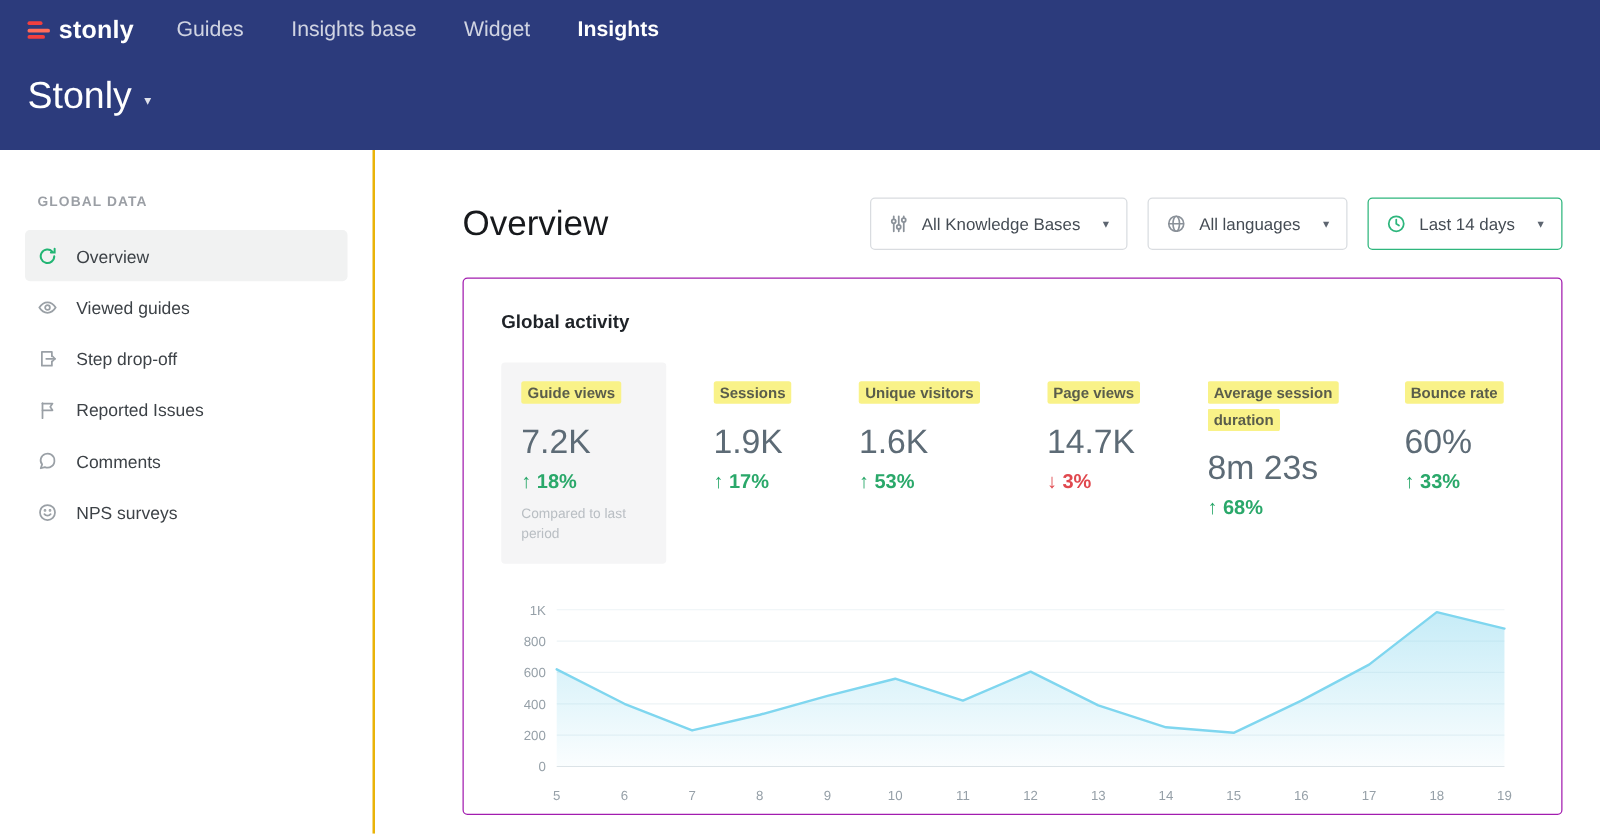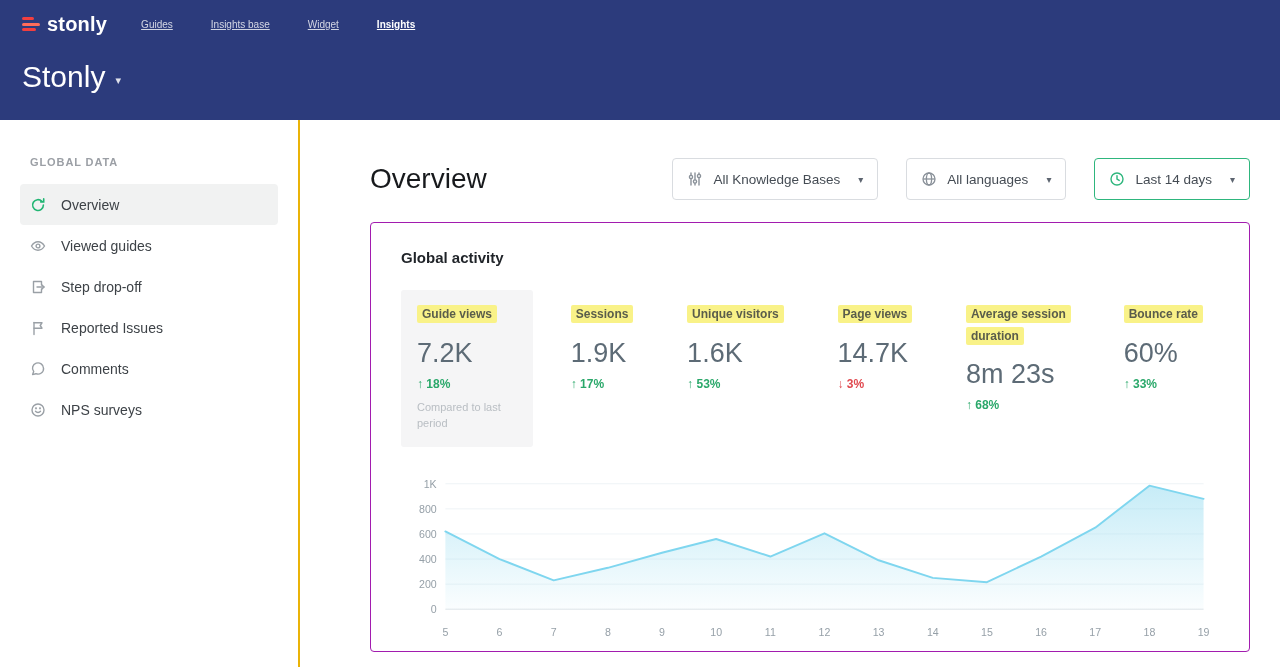--- a/index.html
+++ b/index.html
@@ -10,56 +10,56 @@
   .topbar { height:120px; background:#2c3b7c; color:#fff; padding:0 24px 0 22px; }
   .nav-row { display:flex; align-items:center; height:48px; }
   .logo { display:flex; align-items:center; gap:7px; cursor:pointer; margin-right:34px; }
   .logo-mark { width:18px; height:16px; position:relative; }
   .logo-mark span { position:absolute; left:0; height:3px; border-radius:2px; background:#f23f3f; }
   .logo-mark span:nth-child(1){ top:1px;  width:12px; }
   .logo-mark span:nth-child(2){ top:6.5px; width:18px; background:#ff6d5a; }
   .logo-mark span:nth-child(3){ top:12px; width:14px; }
   .logo-text { font-size:20px; font-weight:700; letter-spacing:.2px; }
   .top-nav { display:flex; gap:38px; }
-  .top-nav .nav-item { font-size:10px; color:rgba(255,255,255,.78); cursor:pointer;text-decoration:underline; }
+  .top-nav .nav-item { font-size:17px; color:rgba(255,255,255,.78); cursor:pointer; }
   .top-nav .nav-item.active { color:#fff; font-weight:700; }
   .title-row { display:flex; align-items:center; gap:10px; margin-top:12px; cursor:pointer; width:max-content; }
   .workspace-title { font-size:30px; font-weight:400; color:#fff; }
   .title-caret { font-size:11px; color:rgba(255,255,255,.85); margin-top:6px; }
 
   
   .layout { display:flex; height:547px; }
   .sidebar { width:300px; border-right:2px solid #eab308; background:#fff; padding-top:26px; flex:0 0 300px; }
   .section-title { font-size:11px; font-weight:700; letter-spacing:.9px; color:#9b9fa5; margin:10px 0 16px 30px; }
   .side-item { display:flex; align-items:center; gap:15px; height:41px; margin:0 20px; padding:0 10px; border-radius:4px; font-size:14px; color:#3d4247; cursor:pointer; }
   .side-item.active { background:#f1f2f2; }
   .side-icon { width:16px; height:16px; flex:0 0 16px; display:flex; }
   .side-icon svg { width:16px; height:16px; }
 
   
   .main { flex:1; padding:38px 30px 0 70px; background:#fff; overflow:hidden; }
   .page-head { display:flex; justify-content:space-between; align-items:center; }
   .page-title { font-size:28px; font-weight:400; color:#17191c; }
-  .filters { display:flex; gap:28px;margin-left:47px; }
+  .filters { display:flex; gap:16px;margin-left:47px; }
   .filter { height:42px; display:flex; align-items:center; gap:10px; padding:0 14px; border:1px solid #d9dce0; border-radius:4px; background:#fff; font-size:13.5px; color:#454c54; cursor:pointer; }
   .filter.accent { border:1px solid #2eb67d; }
   .filter .caret { font-size:10px; color:#5d6570; margin-left:8px; }
   .f-icon { width:16px; height:16px; display:flex; }
   .f-icon svg { width:16px; height:16px; }
 
   .card { margin-top:22px; border:1px solid #a21caf; border-radius:4px; padding:26px 30px 18px; height:430px; }
   .card-title { font-size:15px; font-weight:700; color:#1f2328; margin-bottom:24px; }
 
   .metrics { display:flex; justify-content:space-between; align-items:flex-start; }
   .metric { padding:14px 16px 16px; border-radius:3px; cursor:pointer; }
   .metric.sel { background:#f5f5f6; }
   .hl { display:inline; background:#f9f288; padding:2px 5px; border-radius:2px; font-size:12px; font-weight:700; color:#5a5d4b; line-height:1.8;
         -webkit-box-decoration-break:clone; box-decoration-break:clone; }
   .metric .val { font-size:27px; color:#5d6b76; margin-top:12px; }
-  .chg { font-size:12px; font-weight:700; margin-top:8px; }
+  .chg { font-size:16px; font-weight:700; margin-top:8px; }
   .chg.up { color:#2aa86a; }
   .chg.down { color:#e0484e; }
   .note { font-size:11px; color:#b9bec3; margin-top:9px; max-width:100px; line-height:1.45; }
   .metric.m4 { max-width:136px; }
 
   .chart-wrap { margin-top:24px; }
   .chart-wrap svg text { font-size:11px; fill:#96a0a8; }
 </style>
 </head>
 <body>

